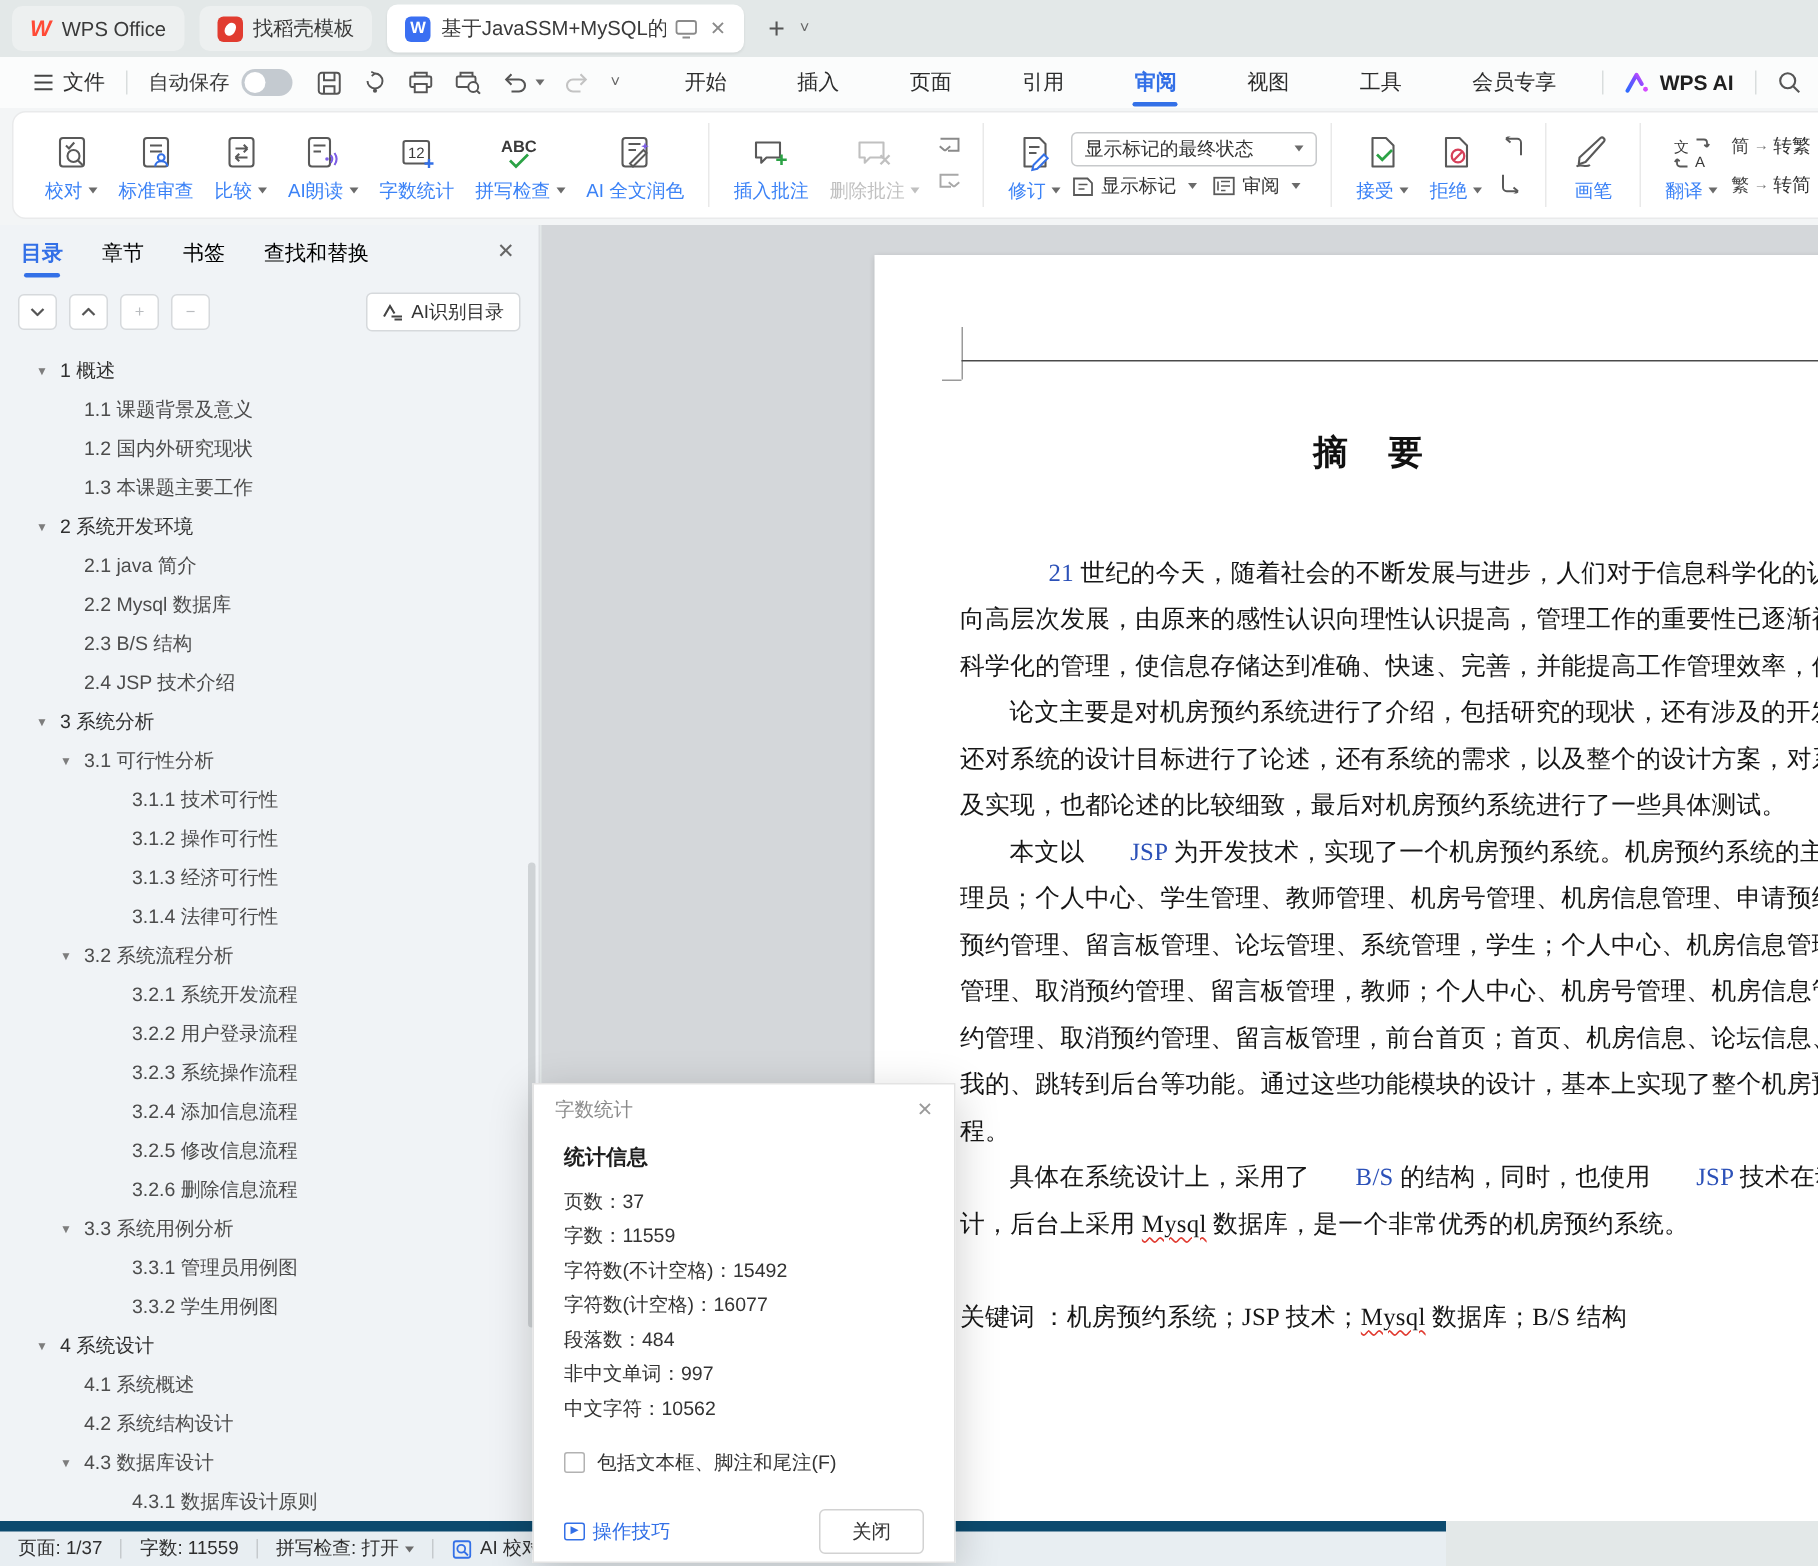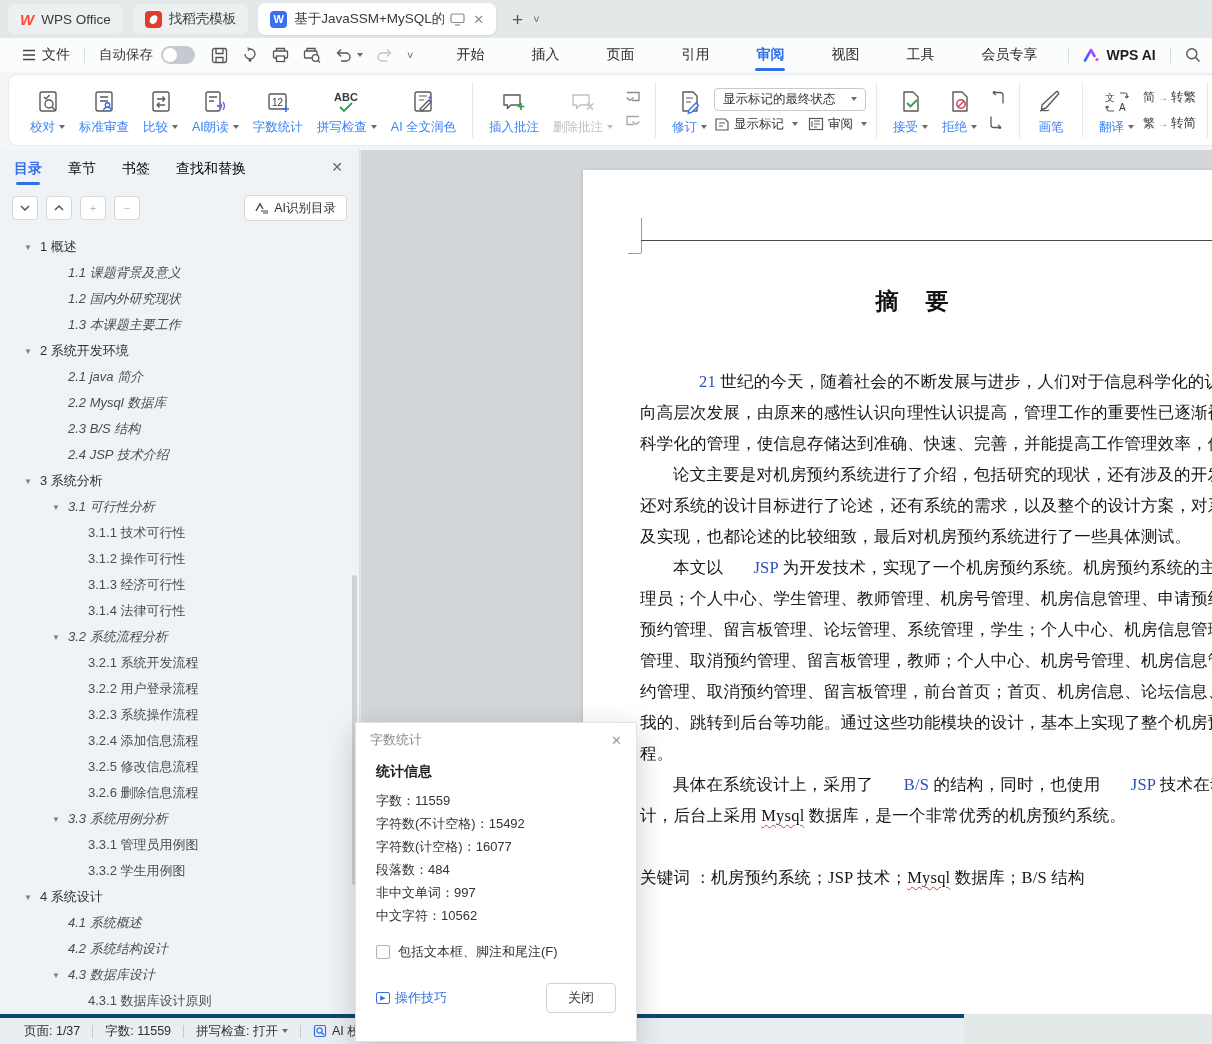--- a/index.html
+++ b/index.html
@@ -40,21 +40,21 @@
   .ribbon { position:absolute; left:0; top:72px; width:1212px; height:78px; background:#f3f5f6; }
   .ribbon-card { position:absolute; left:8px; top:2px; width:1300px; height:72px; background:#fff; border:1px solid #e9eaeb; border-radius:9px; display:flex; align-items:center; padding-left:14px; overflow:hidden; }
   .rsep { width:1px; height:56px; background:#e9e9e9; margin:0 9px; flex:0 0 1px; }
   .bigbtn { display:flex; flex-direction:column; align-items:center; justify-content:center; padding:4px 7px; border-radius:5px; flex:0 0 auto; }
   .bigbtn .bicon { height:30px; display:flex; align-items:flex-end; justify-content:center; }
   .bigbtn .blabel { font-size:12.5px; color:#3b82f6; margin-top:4px; white-space:nowrap; display:flex; align-items:center; }
   .bigbtn.disabled .blabel { color:#c0c0c0; }
   .smallcol { display:flex; flex-direction:column; gap:6px; margin:0 2px; }
   .smallbtn { width:22px; height:18px; display:flex; align-items:center; justify-content:center; }
   .trackgrid { display:flex; flex-direction:column; gap:5px; }
-  .combo { width:152px; height:23px; border:1px solid #c7c9cb; border-radius:4px; background:#fff; display:flex; align-items:center; justify-content:space-between; padding:0 8px; font-size:12.5px; color:#333; }
+  .combo { width:164px; height:23px; border:1px solid #c7c9cb; border-radius:4px; background:#fff; display:flex; align-items:center; justify-content:space-between; padding:0 8px; font-size:12.5px; color:#333; }
   .trackrow { display:flex; align-items:center; gap:10px; }
   .inlinebtn { display:flex; align-items:center; gap:4px; font-size:12.5px; color:#333; }
   .zrow { display:flex; align-items:center; font-size:12.5px; color:#333; gap:3px; }
   .zchar { font-size:12px; color:#444; }
   .zarr { font-size:10px; color:#777; }
 
   
   .main { position:absolute; left:0; top:150px; width:1212px; height:864px; }
 
   
@@ -64,21 +64,21 @@
   .sbtab.active { color:#3370e7; font-weight:bold; }
   .sbtab.active::after { content:""; position:absolute; left:2px; right:2px; bottom:3px; height:3px; border-radius:2px; background:#3370e7; }
   .sbclose { position:absolute; right:16px; top:9px; color:#666; font-size:14px; }
   .sbtools { display:flex; align-items:center; height:40px; padding:0 12px; gap:8px; }
   .sqbtn { width:26px; height:24px; border:1px solid #d6d9dc; border-radius:4px; background:#fff; display:flex; align-items:center; justify-content:center; font-size:11px; color:#555; }
   .sqbtn.dim { color:#b9bcbf; }
   .aibtn { margin-left:auto; height:26px; border:1px solid #d6d9dc; border-radius:4px; background:#fff; display:flex; align-items:center; gap:5px; padding:0 10px; font-size:12.5px; color:#333; }
   .otree { padding-top:6px; }
   .orow { height:26px; display:flex; align-items:center; font-size:13px; color:#4c4c4c; white-space:nowrap; }
   .orow.lv1 { padding-left:24px; color:#303030; }
-  .orow.lv2 { padding-left:52px;font-style:italic; }
+  .orow.lv2 { padding-left:40px; }
   .orow.lv3 { padding-left:72px; }
   .oarrow { width:16px; font-size:8px; color:#7d7d7d; flex:0 0 16px; }
   .sb-scroll { position:absolute; right:2px; top:425px; width:5px; height:310px; border-radius:3px; background:#cfd3d6; }
 
   
   .docarea { position:absolute; left:361px; top:0; width:851px; height:864px; background:#d4d7da; overflow:hidden; }
   .page { position:absolute; left:222px; top:20px; width:660px; height:1010px; background:#fff; box-shadow:0 1px 4px rgba(0,0,0,.18); }
   .hvert { position:absolute; left:58px; top:48px; width:1px; height:35px; background:#9a9a9a; }
   .htick { position:absolute; left:45px; top:83px; width:13px; height:1px; background:#9a9a9a; }
   .hline { position:absolute; left:58px; right:0; top:70px; height:1px; background:#4a4a4a; }
@@ -97,21 +97,21 @@
   .wc-section { font-size:14px; font-weight:bold; color:#1f1f1f; margin-bottom:8px; }
   .wc-row { font-size:13px; color:#333; height:23px; line-height:23px; }
   .wc-check { display:flex; align-items:center; gap:8px; margin-top:16px; font-size:13px; color:#333; }
   .checkbox { width:14px; height:14px; border:1px solid #b2b2b2; border-radius:2px; background:#fff; }
   .wc-footer { display:flex; align-items:center; justify-content:space-between; padding:0 20px; margin-top:22px; }
   .wc-link { display:flex; align-items:center; gap:5px; color:#3370e7; font-size:13px; }
   .playbox { width:14px; height:12px; border:1px solid #3370e7; border-radius:2px; font-size:7px; line-height:10px; text-align:center; color:#3370e7; }
   .wc-close { width:70px; height:30px; border:1px solid #d2d2d2; border-radius:4px; background:#fff; font-size:13px; color:#333; display:flex; align-items:center; justify-content:center; }
 
   
-  .statusbar { position:absolute; left:0; top:1014px; width:964px; height:30px; background:#e8eef2; border-top:4px solid #0c4a6e; display:flex; align-items:center; font-size:12.5px; color:#2f2f2f; padding-left:12px; gap:0; }
+  .statusbar { position:absolute; left:0; top:1014px; width:964px; height:30px; background:#e8eef2; border-top:7px solid #0c4a6e; display:flex; align-items:center; font-size:12.5px; color:#2f2f2f; gap:0; }
   .stitem { display:flex; align-items:center; padding:0 12px; }
   .sdiv { width:1px; height:13px; background:#c5cacd; }
 </style>
 </head>
 <body>
 
 <div class="tabbar">
   <div class="tab">
     <span class="ticon wpsW">W</span>
     <span>WPS Office</span>
@@ -762,20 +762,21 @@
 
   <div class="wcdialog">
     <div class="wc-title">
       <span>字数统计</span>
       <span style="color:#9a9a9a">✕</span>
     </div>
     <div class="wc-body">
       <div class="wc-section">统计信息</div>
       <div>
 
+      <div class="wc-row"><span>页数：</span><span>37</span></div>
           <div class="wc-row"><span>字数：</span><span>11559</span></div>
           <div class="wc-row"><span>字符数(不计空格)：</span><span>15492</span></div>
           <div class="wc-row"><span>字符数(计空格)：</span><span>16077</span></div>
           <div class="wc-row"><span>段落数：</span><span>484</span></div>
           <div class="wc-row"><span>非中文单词：</span><span>997</span></div>
           <div class="wc-row"><span>中文字符：</span><span>10562</span></div>
         </div>
       <div class="wc-check">
         <span class="checkbox"></span>
         <span>包括文本框、脚注和尾注(F)</span>

